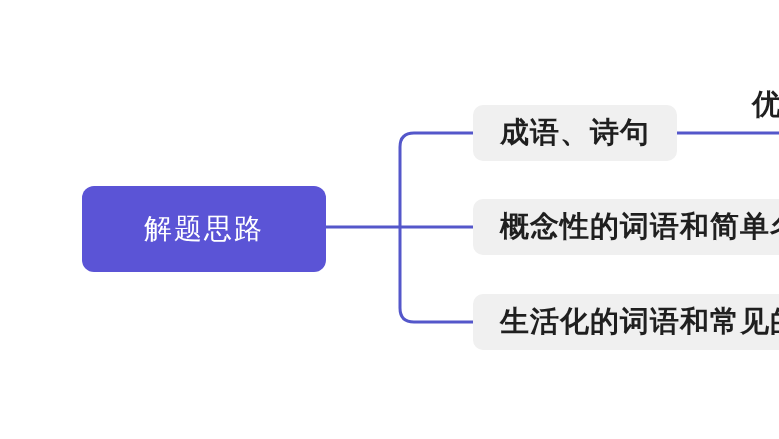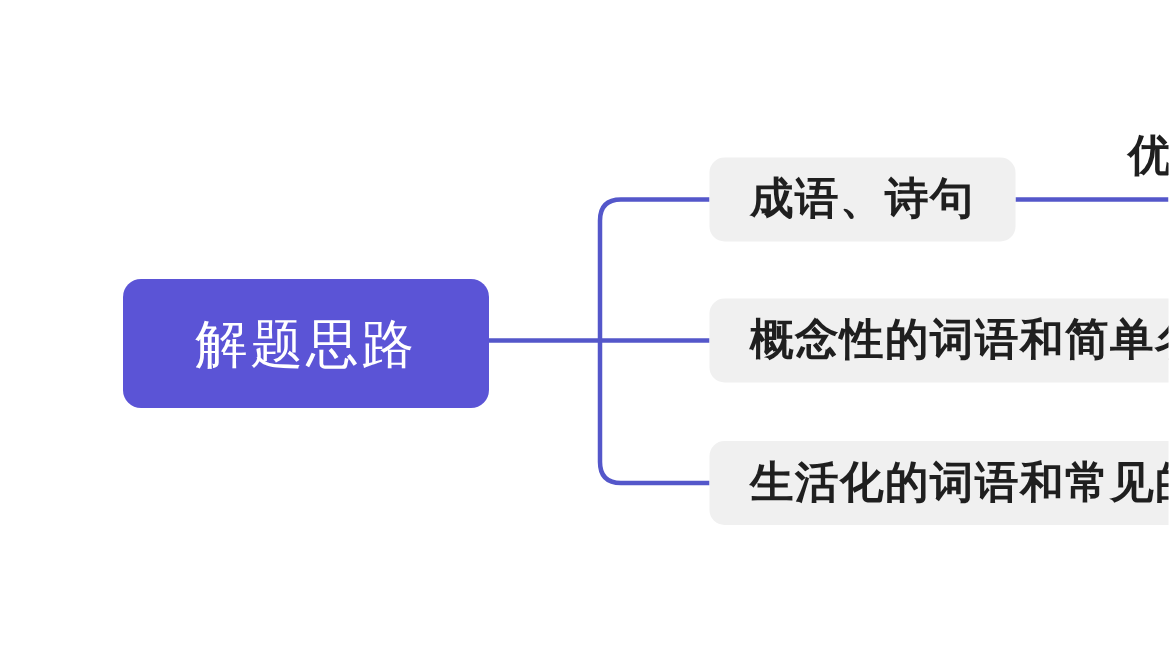--- a/index.html
+++ b/index.html
@@ -34,21 +34,21 @@
     background: #5B54D6;
     border-radius: 12px;
     display: flex;
     align-items: center;
     justify-content: center;
     box-sizing: border-box;
     cursor: pointer;
   }
   .root-node .label {
     color: #FFFFFF;
-    font-size: 35px;
+    font-size: 28px;
     font-weight: 500;
     letter-spacing: 2px;
     white-space: nowrap;
   }
   .child-node {
     position: absolute;
     height: 56px;
     background: #F0F0F0;
     border-radius: 10px;
     display: flex;

